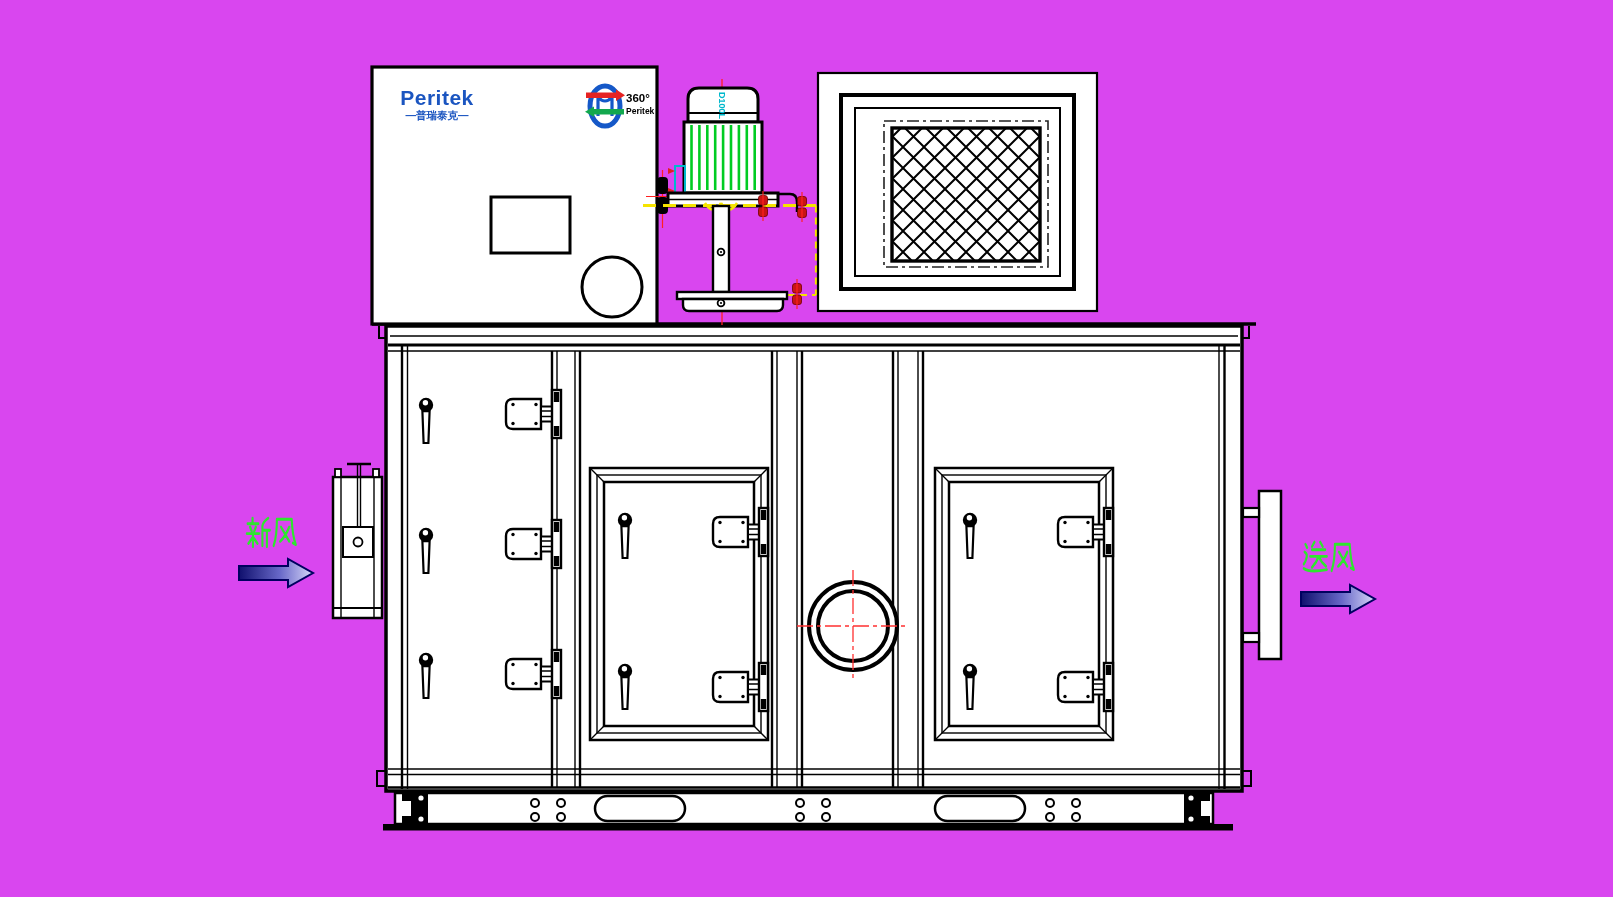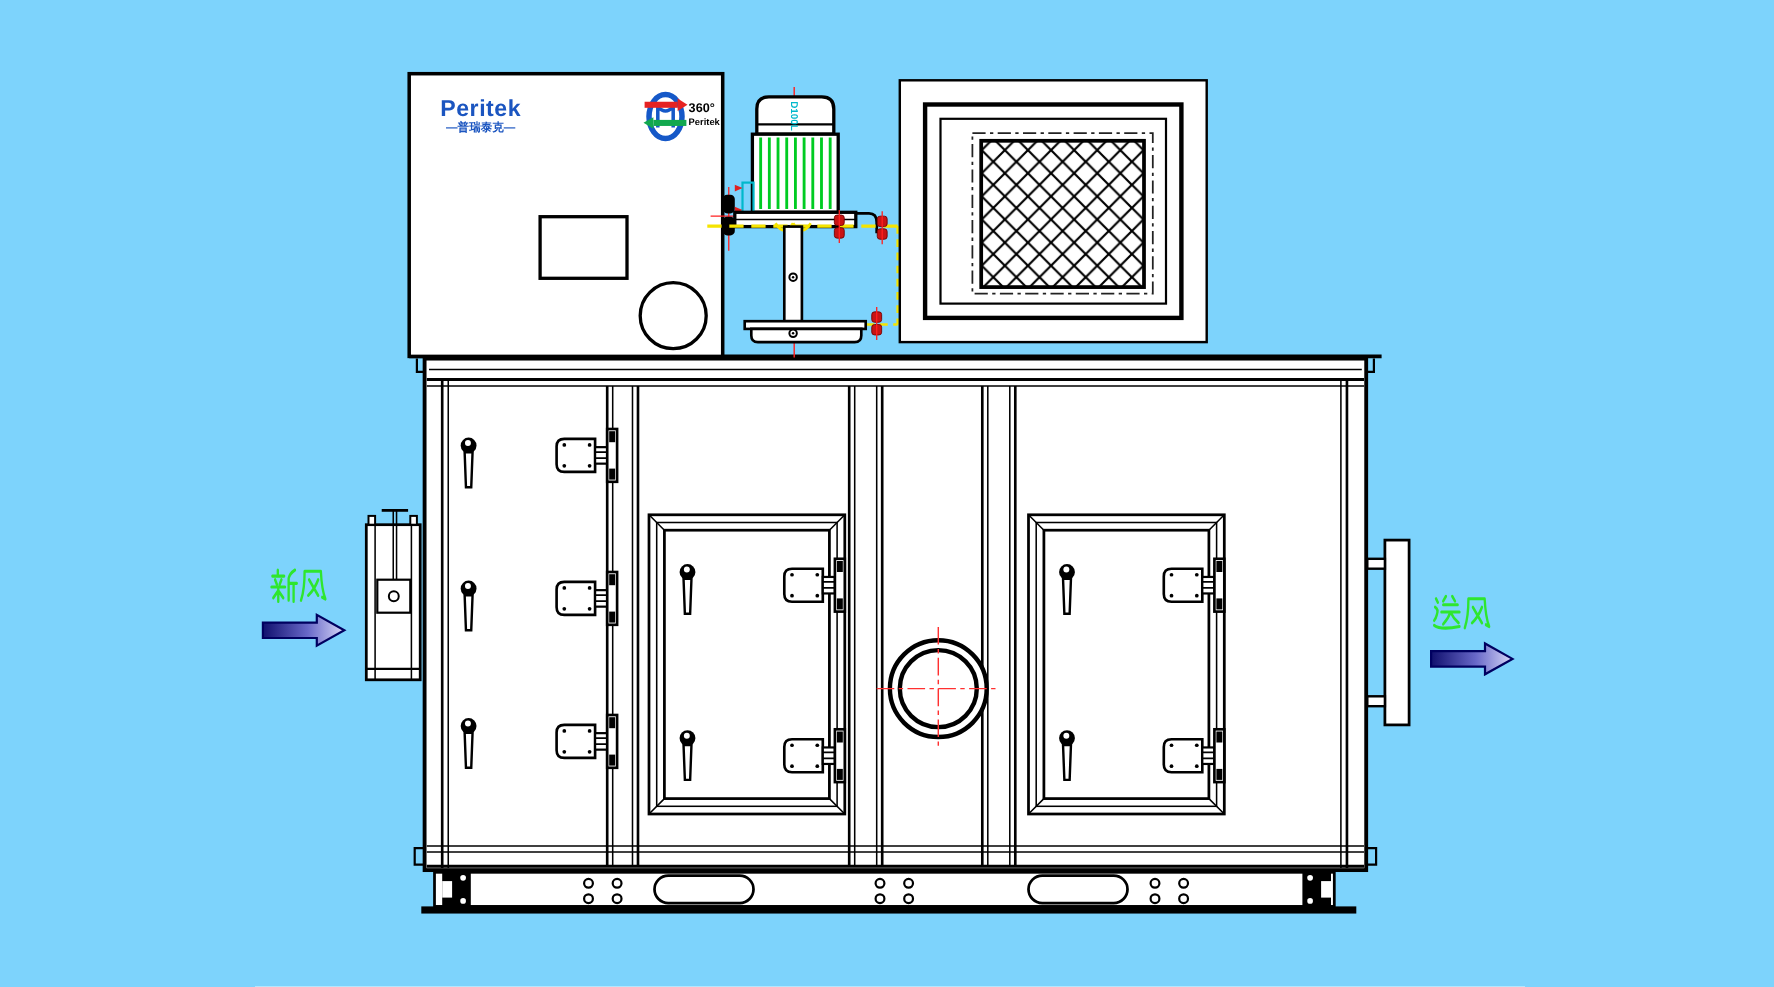--- a/index.html
+++ b/index.html
@@ -1,16 +1,16 @@
 <!DOCTYPE html>
 <html><head>
 <meta charset="utf-8">
 <style>
   html,body{margin:0;padding:0;background:#fff;}
-  .stage{position:relative;width:1613px;height:897px;background:#7dd3fc;overflow:hidden;
+  .stage{position:relative;width:1613px;height:897px;background:#d946ef;overflow:hidden;
          font-family:"Liberation Sans", sans-serif;}
   svg text{font-family:"Liberation Sans", sans-serif;}
   .logo-main{font-weight:bold;letter-spacing:.5px;}
 </style>
 </head>
 <body>
 
 <div class="stage">
 <svg width="1613" height="897" viewBox="0 0 1613 897">
   <defs>

